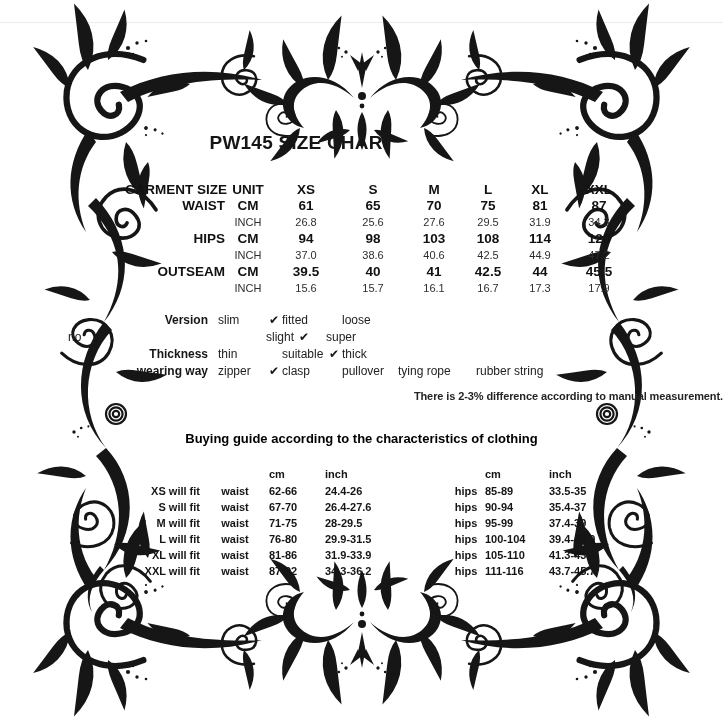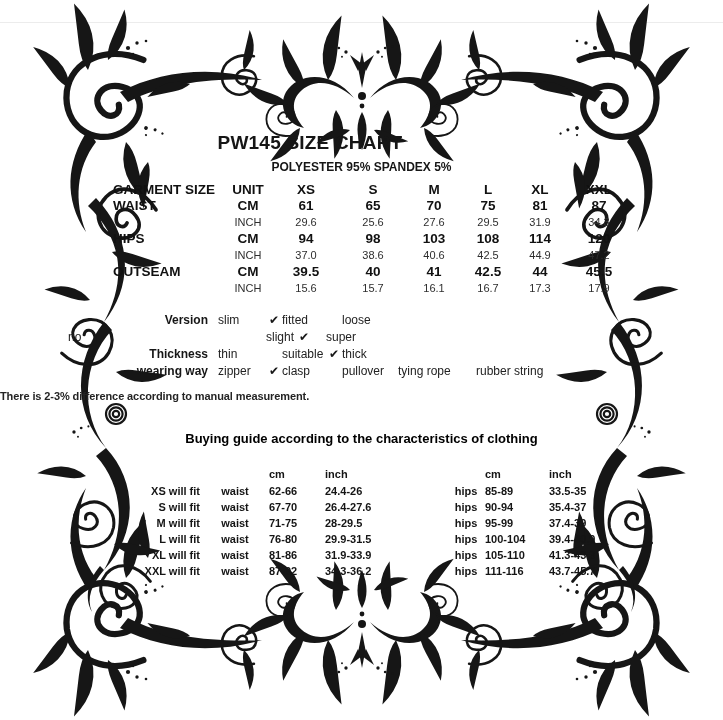--- a/index.html
+++ b/index.html
@@ -4,45 +4,45 @@
 <style>
   html,body{margin:0;padding:0;background:#ffffff;}
   body{width:723px;height:720px;overflow:hidden;
        font-family:"Liberation Sans","DejaVu Sans",sans-serif;color:#161616;}
   .stage{position:relative;width:723px;height:720px;background:#fff;}
 
   .divider{position:absolute;top:22px;left:0;width:723px;height:1px;background:#ececec;}
 
   .frame{position:absolute;top:0;left:0;width:723px;height:720px;pointer-events:none;}
 
-  .title{position:absolute;top:132px;left:8px;width:604px;text-align:center;
+  .title{position:absolute;top:132px;left:0;width:604px;text-align:center;
          font-size:19px;font-weight:bold;letter-spacing:0.2px;}
   .subtitle{position:absolute;top:160px;left:0;width:723px;text-align:center;
             font-size:12px;font-weight:bold;}
 
   
   .size-table{position:absolute;top:181px;left:113px;width:518px;}
   .st-row{display:grid;grid-template-columns:112px 46px 70px 64px 58px 50px 54px 64px;
           height:16.4px;align-items:center;}
   .st-cell{text-align:center;white-space:nowrap;}
-  .st-cell.lab{text-align:left;}
+  .st-cell.lab{text-align:right;margin-left:12px;}
   .st-row.head .st-cell,.st-row.strong .st-cell{font-size:13.5px;font-weight:bold;color:#111;}
   .st-row.light .st-cell{font-size:11px;font-weight:normal;color:#2e2e2e;}
   .st-row.light .st-cell.lab{visibility:hidden;}
 
   
   .attrs{position:absolute;top:311px;left:68px;}
   .at-row{display:grid;grid-template-columns:150px 48px 16px 44px 16px 56px 78px 86px;
           height:17px;align-items:center;font-size:12px;}
   .at-lab{font-weight:bold;text-align:right;padding-right:10px;white-space:nowrap;}
   .at-opt{white-space:nowrap;color:#222;}
   .at-chk{text-align:center;font-weight:bold;font-size:12px;color:#161616;}
 
   
-  .notes{position:absolute;top:389px;left:0;width:723px;text-align:left;
+  .notes{position:absolute;top:389px;left:0;width:723px;text-align:right;
          font-size:11px;font-weight:bold;color:#242424;line-height:14px;letter-spacing:-0.1px;}
   .guide-heading{position:absolute;top:431px;left:0;width:723px;text-align:center;
                  font-size:13px;font-weight:bold;color:#000000;}
 
   
   .guide-table{position:absolute;top:464px;left:130px;width:495px;}
   .gt-row{display:grid;grid-template-columns:74px 62px 56px 78px 50px 32px 64px 79px;
           height:16px;align-items:center;font-size:11px;font-weight:bold;color:#151515;}
   .gt-row.head{height:19px;}
   .gt-cell{white-space:nowrap;}
@@ -138,21 +138,20 @@
       <use href="#cornerTL" transform="translate(0,720) scale(1,-1)"></use>
       <use href="#cornerTL" transform="translate(723,720) scale(-1,-1)"></use>
       <use href="#centerTop"></use>
       <use href="#centerTop" transform="translate(0,720) scale(1,-1)"></use>
       <use href="#edgeLeft"></use>
       <use href="#edgeLeft" transform="translate(723,0) scale(-1,1)"></use>
     </g>
   </svg>
 
   <div class="title">PW145 SIZE CHART</div>
-  <div class="subtitle">POLYESTER 95% SPANDEX 5%</div>
 
   <div class="size-table">
       <div class="st-row head">
         <div class="st-cell lab">GARMENT SIZE</div>
         <div class="st-cell">UNIT</div>
         <div class="st-cell">XS</div>
         <div class="st-cell">S</div>
         <div class="st-cell">M</div>
         <div class="st-cell">L</div>
         <div class="st-cell">XL</div>
@@ -164,21 +163,21 @@
         <div class="st-cell">61</div>
         <div class="st-cell">65</div>
         <div class="st-cell">70</div>
         <div class="st-cell">75</div>
         <div class="st-cell">81</div>
         <div class="st-cell">87</div>
       </div>
       <div class="st-row light">
         <div class="st-cell lab"></div>
         <div class="st-cell">INCH</div>
-        <div class="st-cell">29.6</div>
+        <div class="st-cell">26.8</div>
         <div class="st-cell">25.6</div>
         <div class="st-cell">27.6</div>
         <div class="st-cell">29.5</div>
         <div class="st-cell">31.9</div>
         <div class="st-cell">34.3</div>
       </div>
       <div class="st-row strong">
         <div class="st-cell lab">HIPS</div>
         <div class="st-cell">CM</div>
         <div class="st-cell">94</div>

